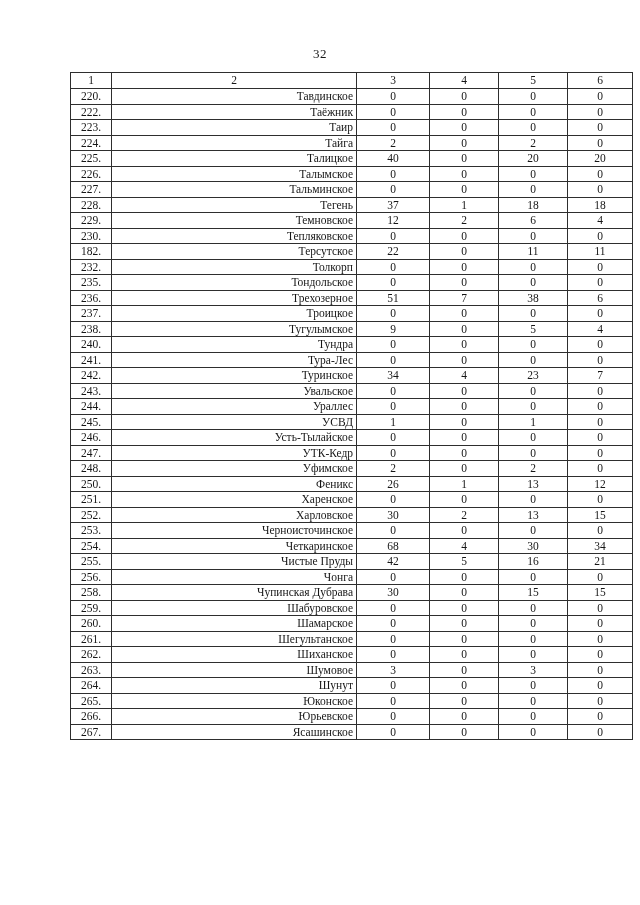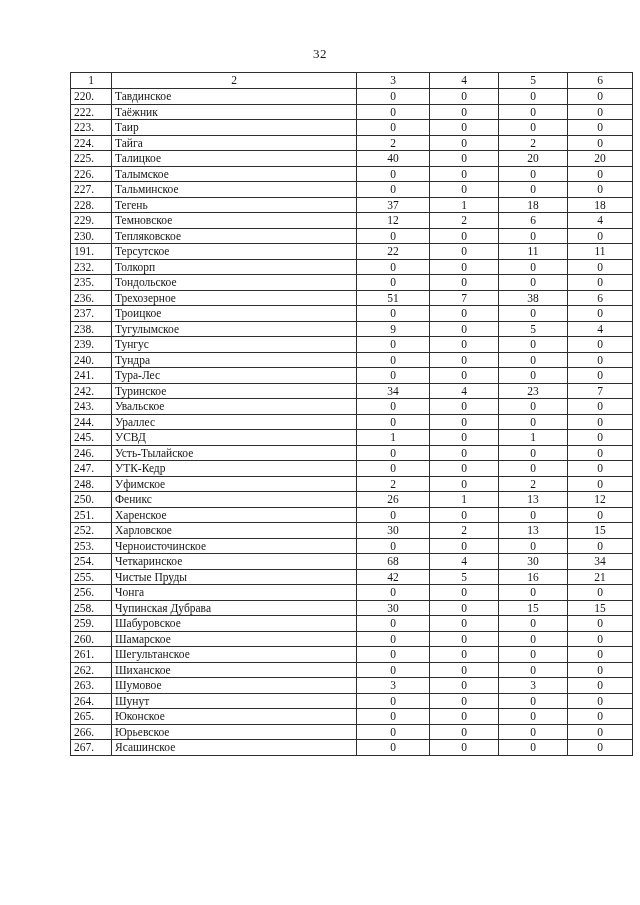--- a/index.html
+++ b/index.html
@@ -37,23 +37,23 @@
   table.doc-table td {
     border: 1px solid #2e2e2e;
     font-size: 11.5px;
     line-height: 12.5px;
     padding: 1px 3px;
     font-weight: normal;
     vertical-align: middle;
     overflow: hidden;
   }
   table.doc-table th { text-align: center; height: 13px; }
-  .col1 { width: 34px;  }
+  .col1 { width: 34px;  text-align: center; }
   .col2 { width: 238px; text-align: left; }
-  td.col2 { padding-left: 10px; }
+  td.col2 { padding-left: 10px; text-align: right; }
   .col3 { width: 66px;  text-align: center; }
   .col4 { width: 62px;  text-align: center; }
   .col5 { width: 62px;  text-align: center; }
   .col6 { width: 58px;  text-align: center; }
 </style>
 </head>
 <body>
 
 <div class="page">
   <div class="page-number">32</div>
@@ -144,21 +144,21 @@
         </tr>
         <tr>
           <td class="col1">230.</td>
           <td class="col2">Тепляковское</td>
           <td class="col3">0</td>
           <td class="col4">0</td>
           <td class="col5">0</td>
           <td class="col6">0</td>
         </tr>
         <tr>
-          <td class="col1">191.</td>
+          <td class="col1">182.</td>
           <td class="col2">Терсутское</td>
           <td class="col3">22</td>
           <td class="col4">0</td>
           <td class="col5">11</td>
           <td class="col6">11</td>
         </tr>
         <tr>
           <td class="col1">232.</td>
           <td class="col2">Толкорп</td>
           <td class="col3">0</td>
@@ -192,28 +192,20 @@
         </tr>
         <tr>
           <td class="col1">238.</td>
           <td class="col2">Тугулымское</td>
           <td class="col3">9</td>
           <td class="col4">0</td>
           <td class="col5">5</td>
           <td class="col6">4</td>
         </tr>
         <tr>
-          <td class="col1">239.</td>
-          <td class="col2">Тунгус</td>
-          <td class="col3">0</td>
-          <td class="col4">0</td>
-          <td class="col5">0</td>
-          <td class="col6">0</td>
-        </tr>
-        <tr>
           <td class="col1">240.</td>
           <td class="col2">Тундра</td>
           <td class="col3">0</td>
           <td class="col4">0</td>
           <td class="col5">0</td>
           <td class="col6">0</td>
         </tr>
         <tr>
           <td class="col1">241.</td>
           <td class="col2">Тура-Лес</td>

